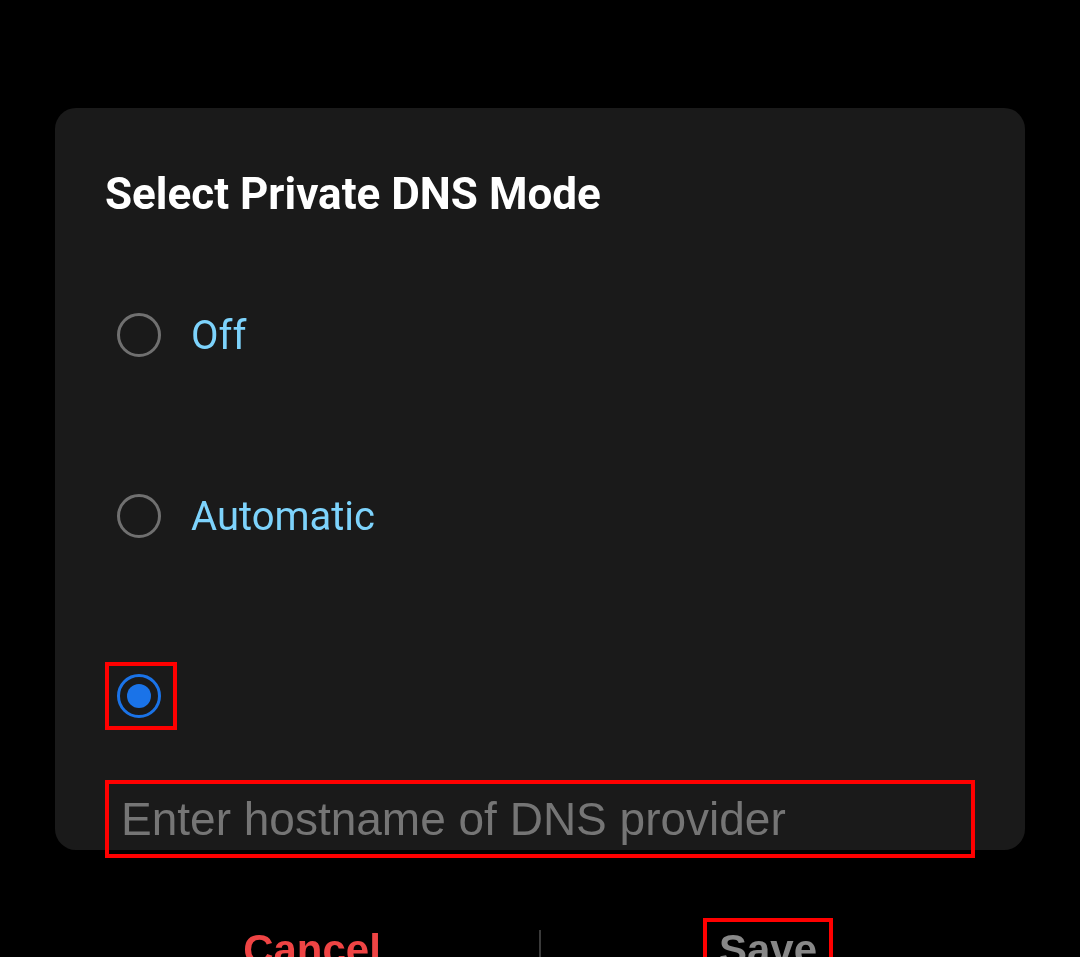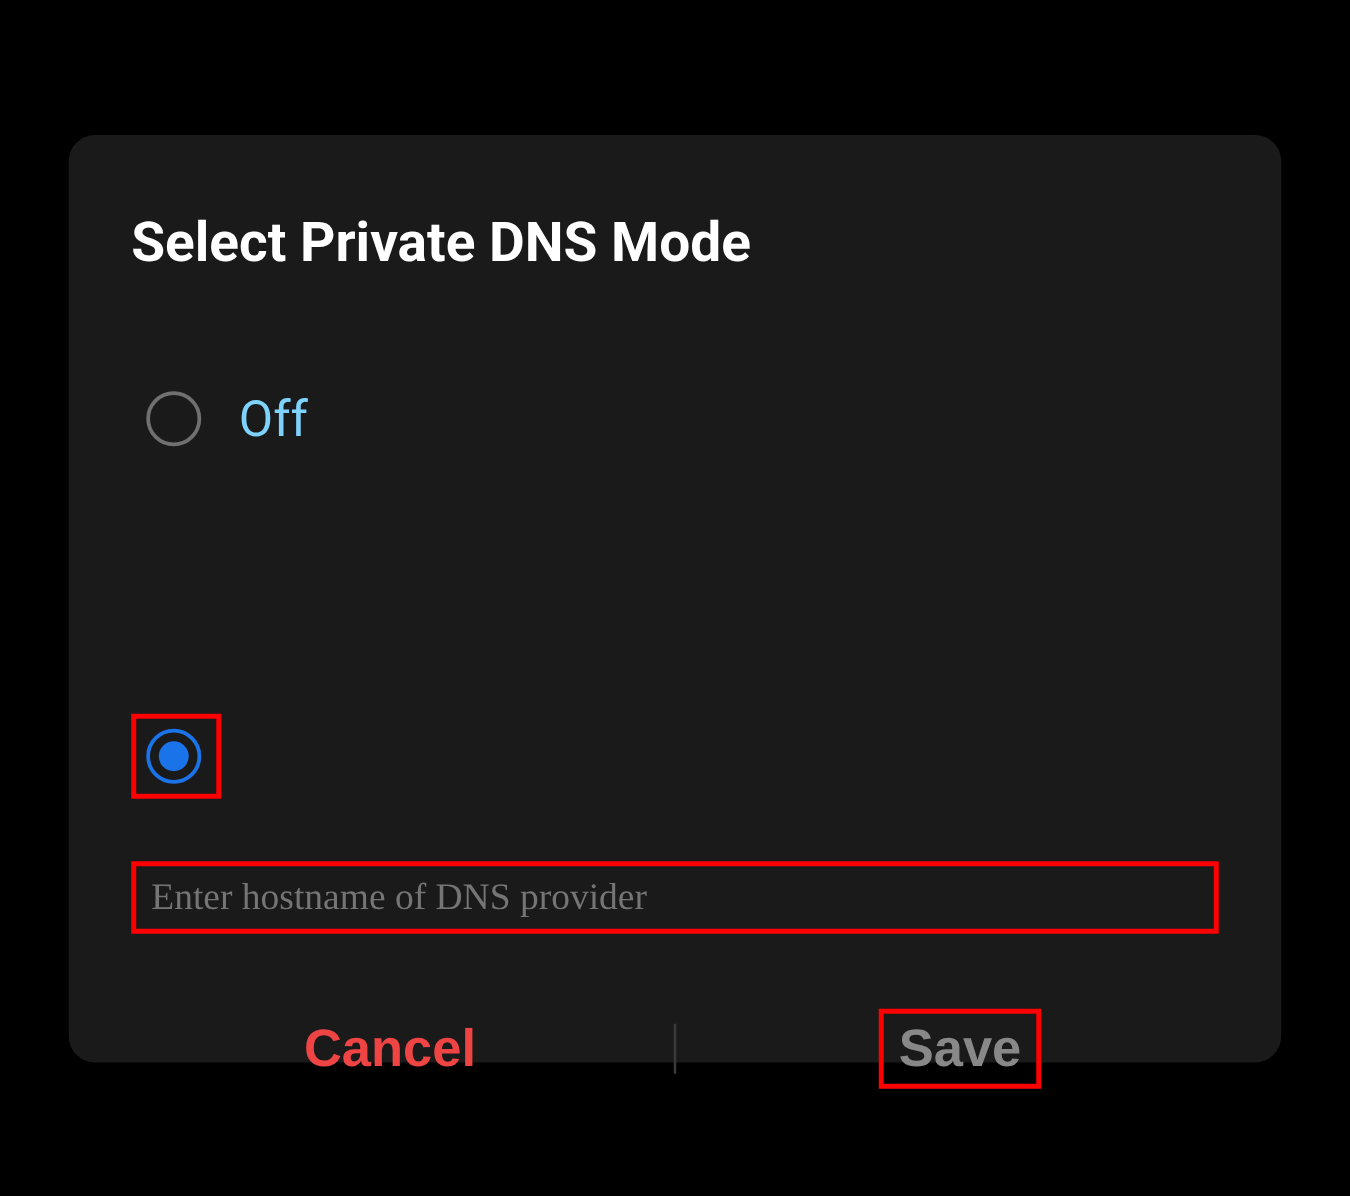--- a/index.html
+++ b/index.html
@@ -85,22 +85,22 @@
       border: 4px solid #ff0000;
       margin: 40px 20px 0 20px;
       padding: 8px 12px;
     }
     .hostname-input {
       width: 100%;
       background: transparent;
       border: none;
       outline: none;
       color: #e5e5e5;
-      font-size: 30px;
-      font-family: Liberation Serif, serif;
+      font-size: 46px;
+      font-family: Liberation Sans, sans-serif;
     }
     .divider {
       height: 2px;
       background: #3a3a3a;
       margin: 20px 20px 0 20px;
     }
     .button-row {
       display: flex;
       align-items: center;
       justify-content: center;
@@ -143,20 +143,26 @@
   <div class="options">
     <div class="radio-option">
       <div class="radio-wrapper">
         <div class="radio-circle"></div>
         <span class="radio-label">Off</span>
       </div>
     </div>
 
     <div class="spacer"></div>
 
+    <div class="radio-option">
+      <div class="radio-wrapper">
+        <div class="radio-circle"></div>
+        <span class="radio-label">Automatic</span>
+      </div>
+    </div>
 
     <div class="spacer"></div>
 
     <div class="radio-option">
       <div class="radio-wrapper highlighted">
         <div class="radio-circle selected">
           <div class="radio-dot"></div>
         </div>
       </div>
     </div>

